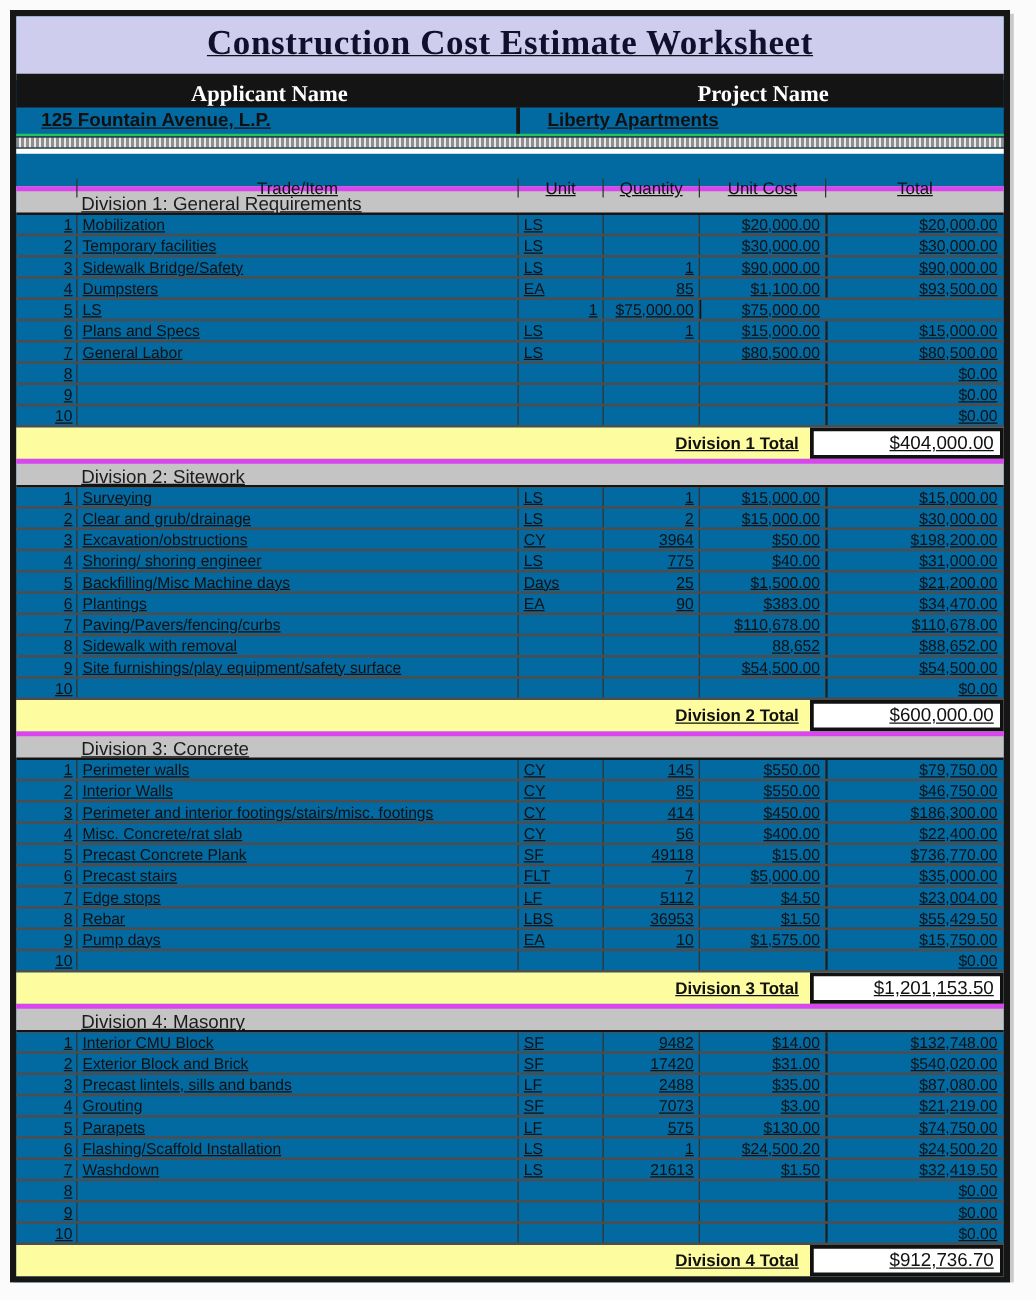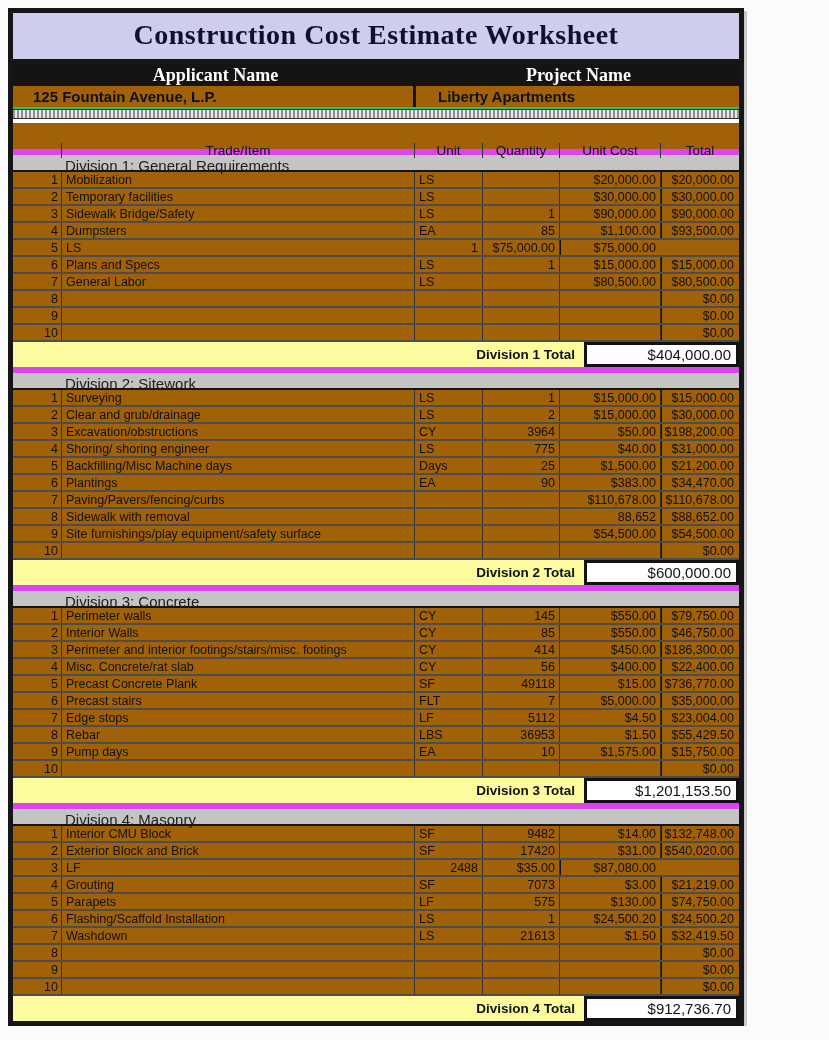--- a/index.html
+++ b/index.html
@@ -1,24 +1,25 @@
 <!DOCTYPE html>
 <html><head>
 <meta charset="utf-8">
 <style>
   * { box-sizing: border-box; }
   html,body { margin:0; padding:0; background:#fbfbfb; }
   body { font-family:"Liberation Sans", sans-serif; color:#111; }
 
   .sheet {
-    width: 736px;
+    width: 800px;
     margin: 8px 0 0 8px;
     border: 5px solid #161616;
-    background: #a16207;
+    background: #0369a1;
     box-shadow: 3px 3px 0 #c9c9c9;
+    text-decoration: underline;
   }
 
   
   .title-bar {
     background: #cfcdee;
     border-bottom: 5px solid #161616;
     text-align: center;
     padding: 6px 0 8px 0;
   }
   .title-text {
@@ -73,21 +74,21 @@
   .header-row { height: 26px; font-size: 13.5px; }
   .header-row > div {
     display:flex; align-items:center; justify-content:center;
     border-right: 1px solid #333;
     margin-top: 20px;
   }
   .header-row > div:last-child { border-right: none; }
 
   .division-header {
     background: #c4c4c4;
-    border-top: 6px solid #d946ef;
+    border-top: 4px solid #d946ef;
     border-bottom: 2px solid #141414;
     height: 23px;
     line-height: 21px;
     padding-left: 52px;
     font-size: 15px;
     color: #1c1c1c;
   }
 
   .data-row { height: 17px; border-bottom: 2px solid #4d4d4d; font-size: 12.5px; }
   .data-row > div {
@@ -424,20 +425,21 @@
         <div class="grid-row data-row">
           <div class="c-num">2</div>
           <div class="c-item">Exterior Block and Brick</div>
           <div class="c-unit">SF</div>
           <div class="c-qty">17420</div>
           <div class="c-cost">$31.00</div>
           <div class="c-total">$540,020.00</div>
         </div>
         <div class="grid-row data-row">
           <div class="c-num">3</div>
+          <div class="c-item">Precast lintels, sills and bands</div>
           <div class="c-unit">LF</div>
           <div class="c-qty">2488</div>
           <div class="c-cost">$35.00</div>
           <div class="c-total">$87,080.00</div>
         </div>
         <div class="grid-row data-row">
           <div class="c-num">4</div>
           <div class="c-item">Grouting</div>
           <div class="c-unit">SF</div>
           <div class="c-qty">7073</div>

